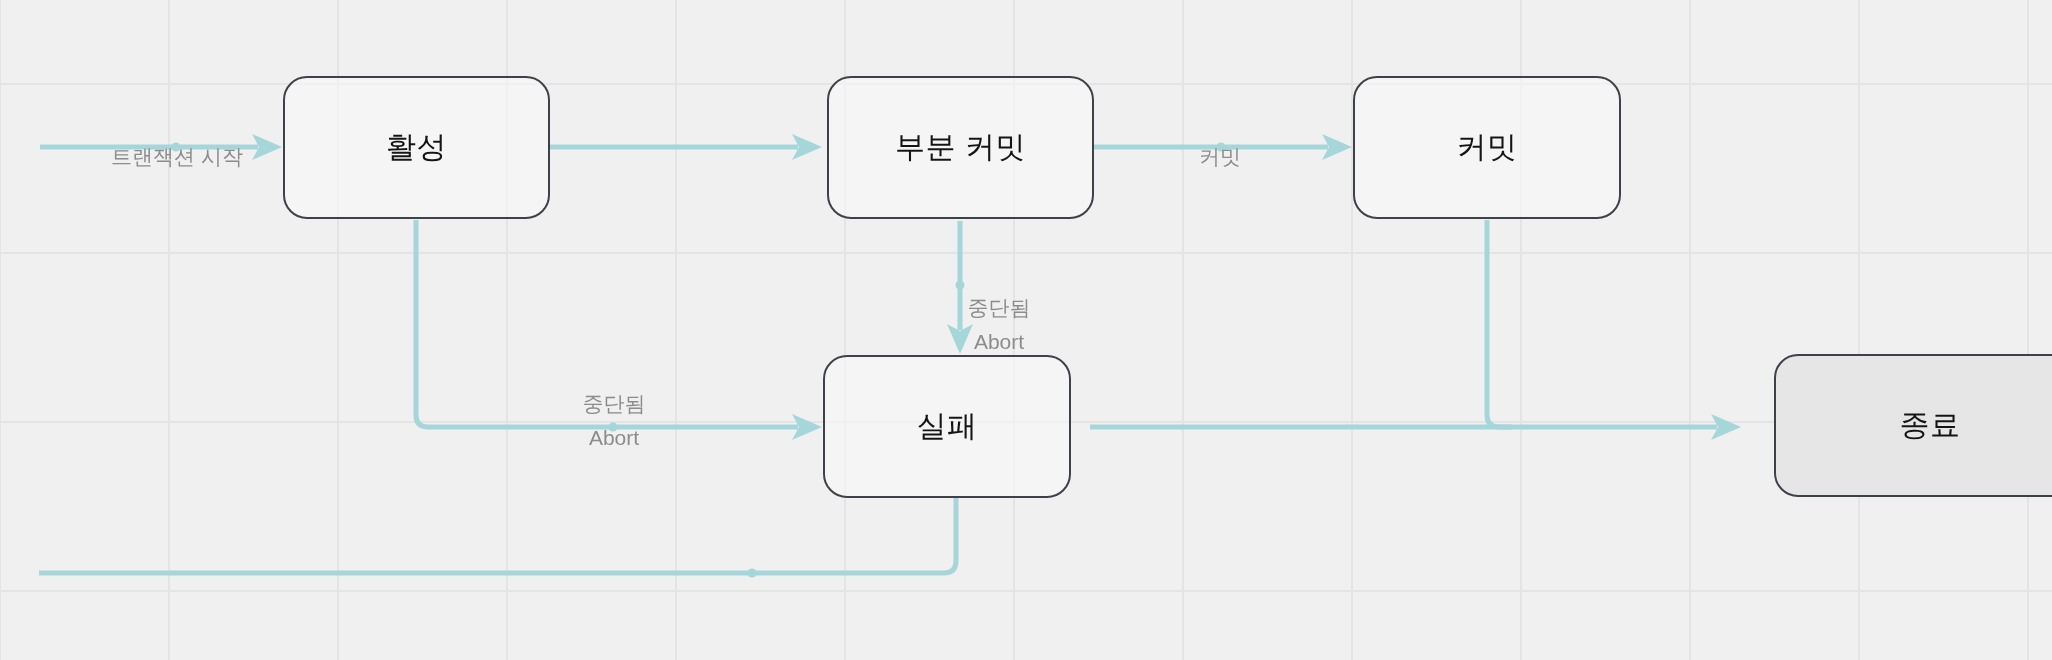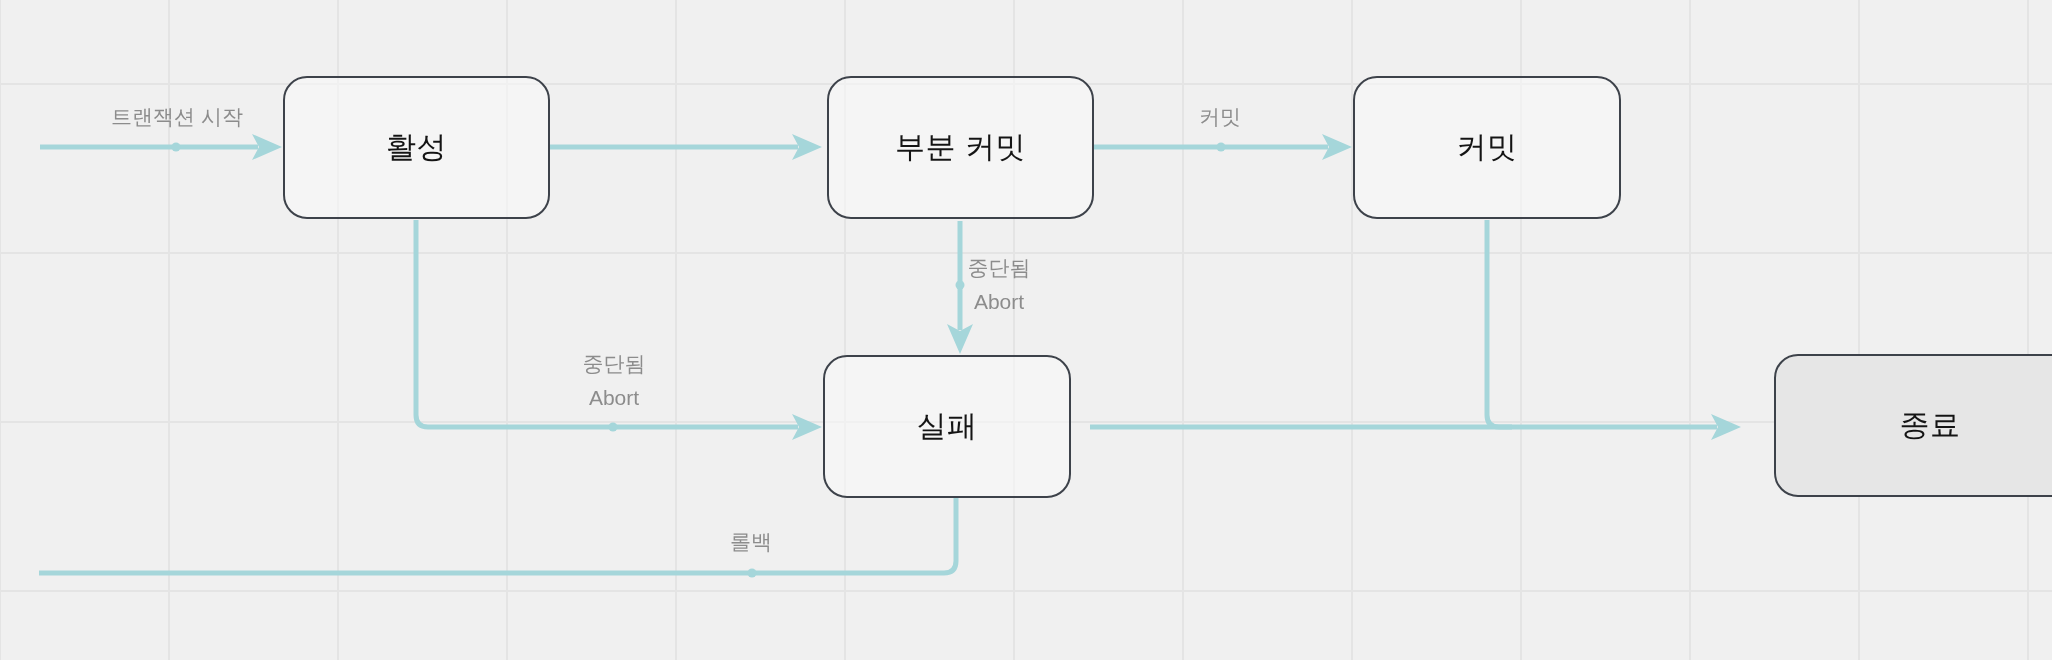--- a/index.html
+++ b/index.html
@@ -20,21 +20,21 @@
   .node{
     position:absolute;box-sizing:border-box;
     border:2px solid #3d424a;border-radius:24px;
     background:rgba(250,250,250,0.55);
     display:flex;align-items:center;justify-content:center;
     font-size:30px;color:#141414;letter-spacing:0.5px;
   }
   .node.end{background:#e6e6e6;}
   .edge-label{
     position:absolute;color:#8c8c8c;font-size:21px;line-height:34px;
-    text-align:center;white-space:nowrap;
+    text-align:center;white-space:nowrap;margin-top:40px;
   }
 </style>
 </head>
 <body>
 
 <div id="canvas">
 
   <svg id="edge-layer" viewBox="0 0 2052 660" xmlns="http://www.w3.org/2000/svg">
 
     <g>
@@ -104,15 +104,14 @@
   <div class="edge-label" style="left:919px;top:251px;width:160px;">
     <div>중단됨</div>
     <div>Abort</div>
   </div>
 
   <div class="edge-label" style="left:534px;top:347px;width:160px;">
     <div>중단됨</div>
     <div>Abort</div>
   </div>
 
-  <div class="edge-label" style="left:651px;top:525px;width:200px;">롤백</div>
 
 </div>
 
 </body></html>

